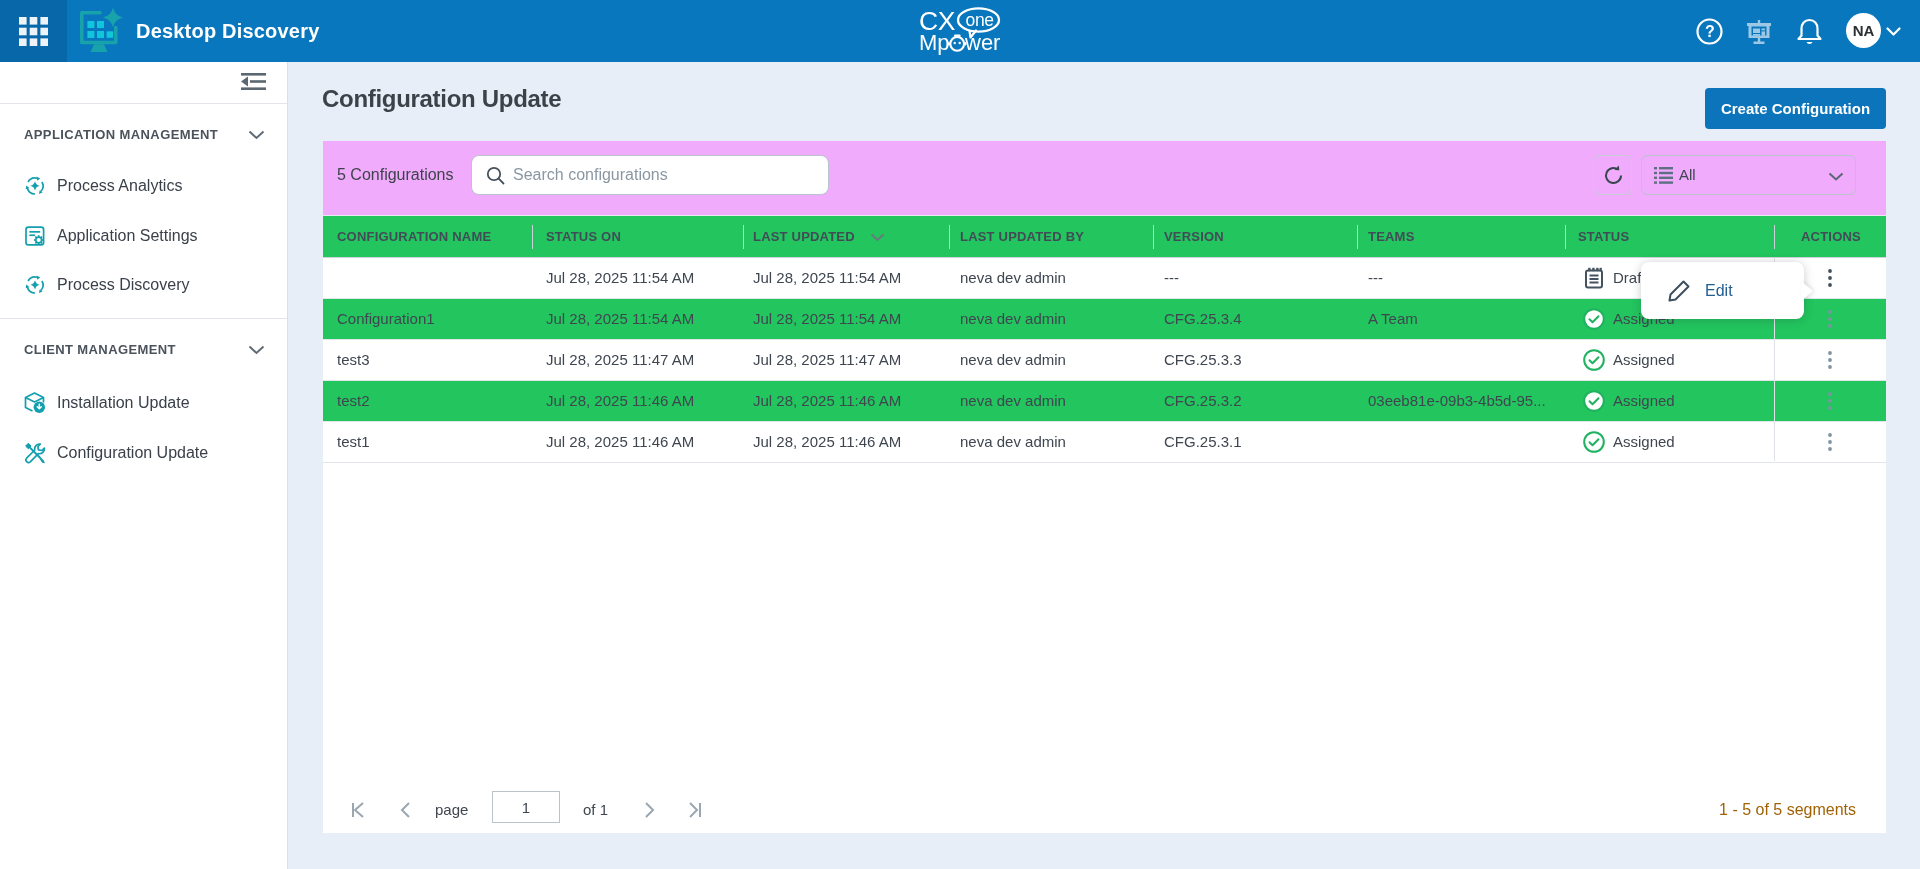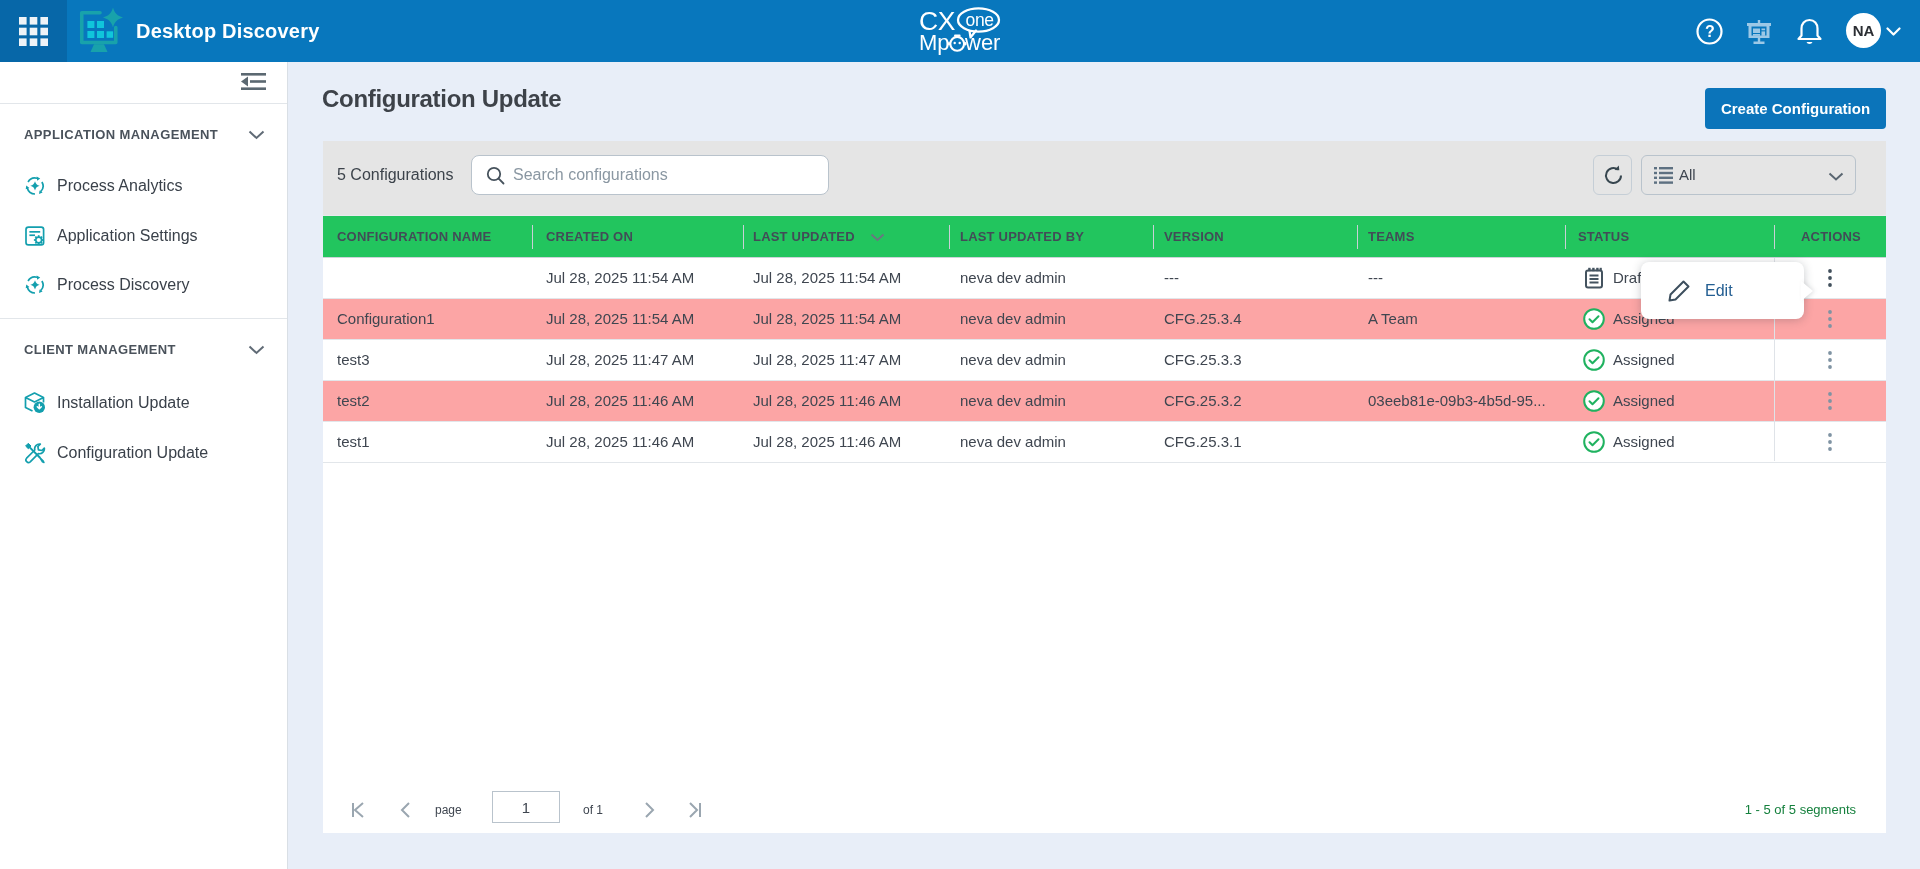--- a/index.html
+++ b/index.html
@@ -13,49 +13,49 @@
 #sidebar { position:absolute; left:0; top:62px; width:288px; height:807px; background:#fff; border-right:1px solid #d9dfe5; }
 .side-div { position:absolute; left:0; width:287px; height:1px; background:#e2e6ea; }
 .sec-hd { position:absolute; left:24px; height:16px; line-height:16px; font-size:13px; font-weight:700; color:#4a525b; letter-spacing:.4px; }
 .sideitem { position:absolute; left:57px; height:20px; line-height:20px; font-size:16px; color:#3a414a; }
 
 #main { position:absolute; left:289px; top:62px; width:1631px; height:807px; background:#e8eef8; }
 #h1 { position:absolute; left:33px; top:23px; font-size:24px; letter-spacing:-0.3px; font-weight:700; color:#3d4249; }
 #createbtn { position:absolute; left:1416px; top:26px; width:181px; height:41px; background:#0b74ba; border-radius:4px; color:#fff; font-size:15px; font-weight:700; text-align:center; line-height:41px; }
 #card { position:absolute; left:34px; top:79px; width:1563px; height:692px; background:#fff; }
 
-#toolbar { position:absolute; left:0; top:0; width:1563px; height:75px; background:#e5e5e5; border-bottom:1px solid #e8ebee; }
+#toolbar { position:absolute; left:0; top:0; width:1563px; height:75px; background:#f0abfc; border-bottom:1px solid #e8ebee; }
 #count { position:absolute; left:14px; top:14px; height:40px; line-height:40px; font-size:16px; color:#3c434b; }
 #search { position:absolute; left:148px; top:14px; width:358px; height:40px; border:1px solid #b9c3cc; border-radius:8px; background:#fff; }
 #search .ph { position:absolute; left:41px; top:0; height:38px; line-height:38px; font-size:16px; color:#8a97a2; }
 #refresh { position:absolute; left:1270px; top:14px; width:39px; height:40px; border:1px solid #c5ced6; border-radius:6px; }
 #filter { position:absolute; left:1318px; top:14px; width:215px; height:40px; border:1px solid #b9c3cc; border-radius:6px; }
 #filter .lbl { position:absolute; left:37px; top:0; height:38px; line-height:38px; font-size:15px; color:#3f4650; }
 
 #thead { position:absolute; left:0; top:75px; width:1563px; height:42px; background:#22c55e; border-bottom:1px solid #cdd3d9; }
 .th { position:absolute; top:0; height:42px; line-height:42px; font-size:13px; font-weight:700; color:#424c57; letter-spacing:.2px; }
 .colsep { position:absolute; top:9px; width:1px; height:24px; background:#c9d0d6; }
 
 .row { position:absolute; left:0; width:1563px; height:41px; border-bottom:1px solid #e2e6ea; }
-.row.alt { background:#fca5a5;text-decoration:underline; }
+.row.alt { background:#22c55e;text-decoration:underline; }
 .cell { position:absolute; top:0; height:40px; line-height:40px; font-size:15px; color:#3f4650; white-space:nowrap; }
 #vline { position:absolute; left:1451px; top:117px; width:1px; height:203px; background:#dfe3e8; }
 .kebab { position:absolute; left:1500px; top:0; width:14px; height:40px; }
 .newbadge { display:inline-block; margin-left:10px; background:#0b74ba; color:#fff; font-size:14px; font-weight:700; border-radius:6px; padding:0 9px; height:26px; line-height:26px; vertical-align:-3px; }
 .statxt { position:absolute; left:1290px; }
 .staticon { position:absolute; left:1260px; top:9px; width:22px; height:22px; }
 
 #popup { position:absolute; left:1318px; top:121px; width:163px; height:57px; background:#fff; border-radius:8px; box-shadow:0 1px 10px rgba(40,50,60,.25); z-index:5; }
 #popup .etxt { position:absolute; left:64px; top:0; height:57px; line-height:57px; font-size:16px; color:#235e92; }
 #poparrow { position:absolute; left:1478px; top:140px; width:0; height:0; border-top:10px solid transparent; border-bottom:10px solid transparent; border-left:12px solid #fff; z-index:5; filter:drop-shadow(2px 0 2px rgba(40,50,60,.12)); }
 
 .pgico { position:absolute; top:656px; width:16px; height:26px; }
-.pgtxt { position:absolute; top:656px; height:26px; line-height:26px; font-size:12px; color:#3f4650; }
+.pgtxt { position:absolute; top:656px; height:26px; line-height:26px; font-size:15px; color:#3f4650; }
 #pageinput { position:absolute; left:169px; top:650px; width:68px; height:32px; border:1px solid #b9c3cc; text-align:center; line-height:32px; font-size:15px; color:#3f4650; background:#fff; }
-#segcount { position:absolute; right:30px; top:656px; height:26px; line-height:26px; font-size:13px; color:#15803d; }
+#segcount { position:absolute; right:30px; top:656px; height:26px; line-height:26px; font-size:16px; color:#a16207; }
 </style>
 </head>
 <body>
 <div id="topbar">
   <div id="launcher">
     <svg class="abs" style="left:19px;top:17px" width="29" height="29" viewBox="0 0 29 29">
       <g fill="#eef3f7">
         <rect x="0" y="0" width="7.6" height="7.6"></rect>
           <rect x="10.7" y="0" width="7.6" height="7.6"></rect>
           <rect x="21.4" y="0" width="7.6" height="7.6"></rect>
@@ -226,21 +226,21 @@
           </g>
         </svg>
         <div class="lbl">All</div>
         <svg class="abs" style="left:186px;top:16px" width="16" height="10" viewBox="0 0 16 10">
             <path d="M1.5 1.5 l6.5 6 l6.5 -6" fill="none" stroke="#5a6671" stroke-width="2"></path>
           </svg>
       </div>
     </div>
     <div id="thead">
       <div class="th" style="left:14px">CONFIGURATION NAME</div>
-      <div class="th" style="left:223px">CREATED ON</div>
+      <div class="th" style="left:223px">STATUS ON</div>
       <div class="th" style="left:430px">LAST UPDATED</div>
       <svg class="abs" style="left:547px;top:17px" width="15" height="9" viewBox="0 0 15 9">
           <path d="M1.5 1.5 l6 5.5 l6 -5.5" fill="none" stroke="#6a7680" stroke-width="1.8"></path>
         </svg>
       <div class="th" style="left:637px">LAST UPDATED BY</div>
       <div class="th" style="left:841px">VERSION</div>
       <div class="th" style="left:1045px">TEAMS</div>
       <div class="th" style="left:1255px">STATUS</div>
       <div class="th" style="left:1478px">ACTIONS</div>
       <div class="colsep" style="left:209px"></div>

